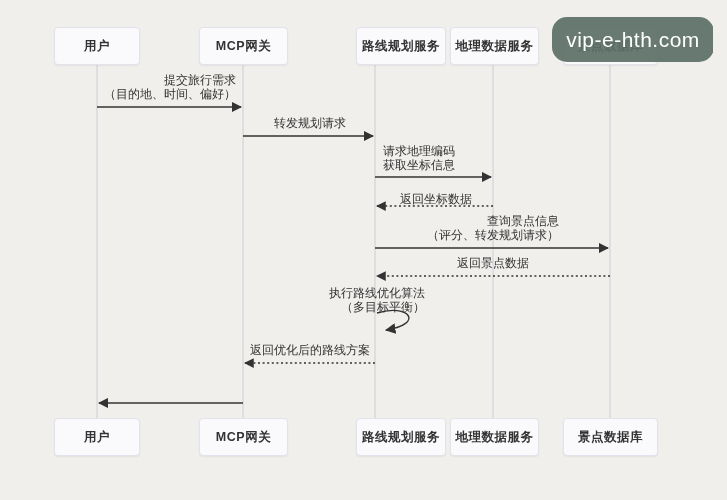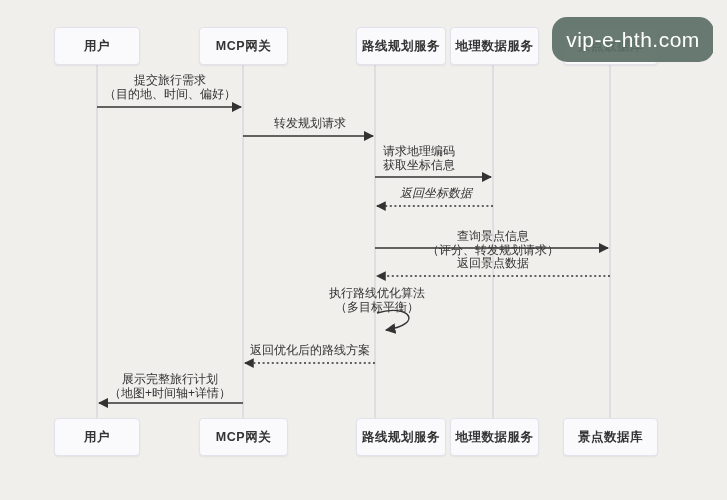--- a/index.html
+++ b/index.html
@@ -18,21 +18,21 @@
   .bot{top:418px;}
   .p1{left:54px;width:86px;}
   .p2{left:199px;width:89px;}
   .p3{left:328px;width:90px;margin-left:28px;}
   .p4{left:450px;width:89px;}
   .p5{left:563px;width:95px;}
   .msg{
     position:absolute;transform:translateX(-50%);text-align:center;
     font-size:12px;line-height:13.5px;white-space:nowrap;color:#333;
   }
-  .msg span{display:block;}
+  .msg span{display:block;text-align:right;}
   svg.overlay{position:absolute;left:0;top:0;width:727px;height:500px;}
   .watermark{
     position:absolute;left:552px;top:17px;width:162px;height:45px;
     border-radius:15px;display:flex;align-items:center;justify-content:center;
     color:#ffffff;font-size:21px;font-weight:400;letter-spacing:.5px;
   }
 </style>
 </head>
 <body>
 
@@ -98,39 +98,35 @@
     <span>提交旅行需求</span>
     <span>（目的地、时间、偏好）</span>
   </div>
   <div class="msg" style="left:310px;top:117px;">
     <span>转发规划请求</span>
   </div>
   <div class="msg" style="left:419px;top:145px;">
     <span>请求地理编码</span>
     <span>获取坐标信息</span>
   </div>
-  <div class="msg" style="left:436px;top:187px;font-style:italic;">
+  <div class="msg" style="left:436px;top:193px;">
     <span>返回坐标数据</span>
   </div>
-  <div class="msg" style="left:493px;top:215px;margin-top:15px;">
+  <div class="msg" style="left:493px;top:215px;">
     <span>查询景点信息</span>
     <span>（评分、转发规划请求）</span>
   </div>
   <div class="msg" style="left:493px;top:257px;">
     <span>返回景点数据</span>
   </div>
   <div class="msg" style="left:310px;top:344px;">
     <span>返回优化后的路线方案</span>
   </div>
   <div class="msg" style="left:377px;top:287px;">
     <span>执行路线优化算法</span>
     <span>（多目标平衡）</span>
   </div>
-  <div class="msg" style="left:170px;top:373px;">
-    <span>展示完整旅行计划</span>
-    <span>（地图+时间轴+详情）</span>
-  </div>
 
   <div class="watermark" style="background:rgba(92,112,102,.93);">
     <span>vip-e-hth.com</span>
   </div>
 
 </div>
 
 </body></html>

